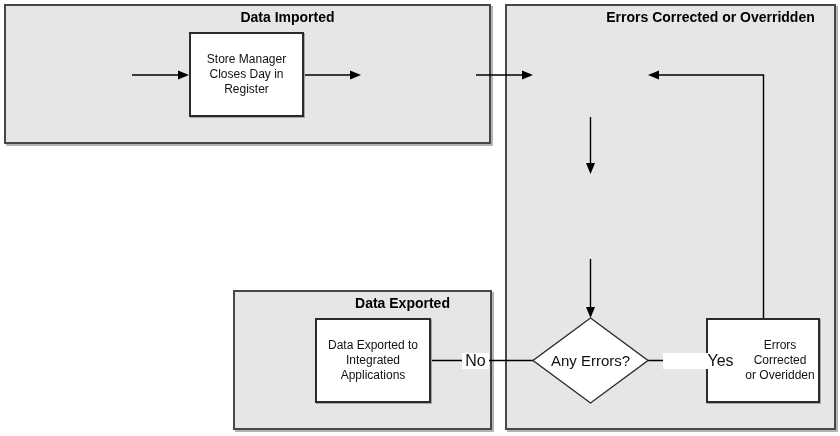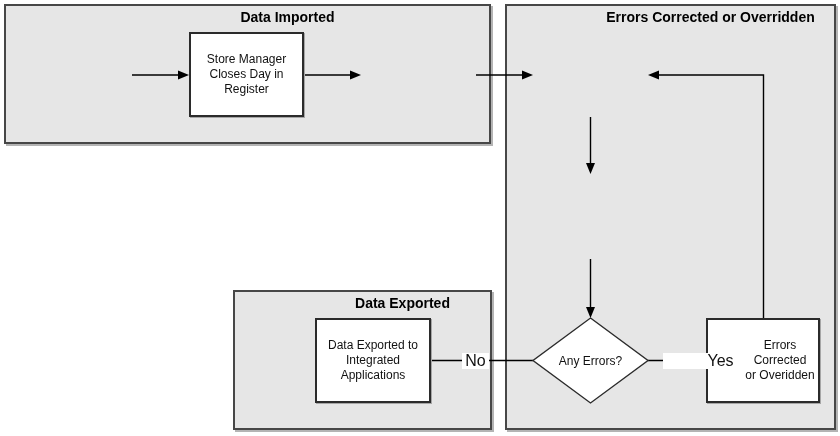--- a/index.html
+++ b/index.html
@@ -51,21 +51,21 @@
     width: 840px;
     height: 436px;
   }
   .decision-label {
     position: absolute;
     left: 533px; top: 318px;
     width: 115px; height: 85px;
     display: flex;
     align-items: center;
     justify-content: center;
-    font-size: 12px;
+    font-size: 15px;
     color: #111111;
   }
   .edge-label {
     position: absolute;
     background: #ffffff;
     font-size: 16px;
     color: #111111;
     text-align: center;
     line-height: 16px;
     padding: 0 1px;

